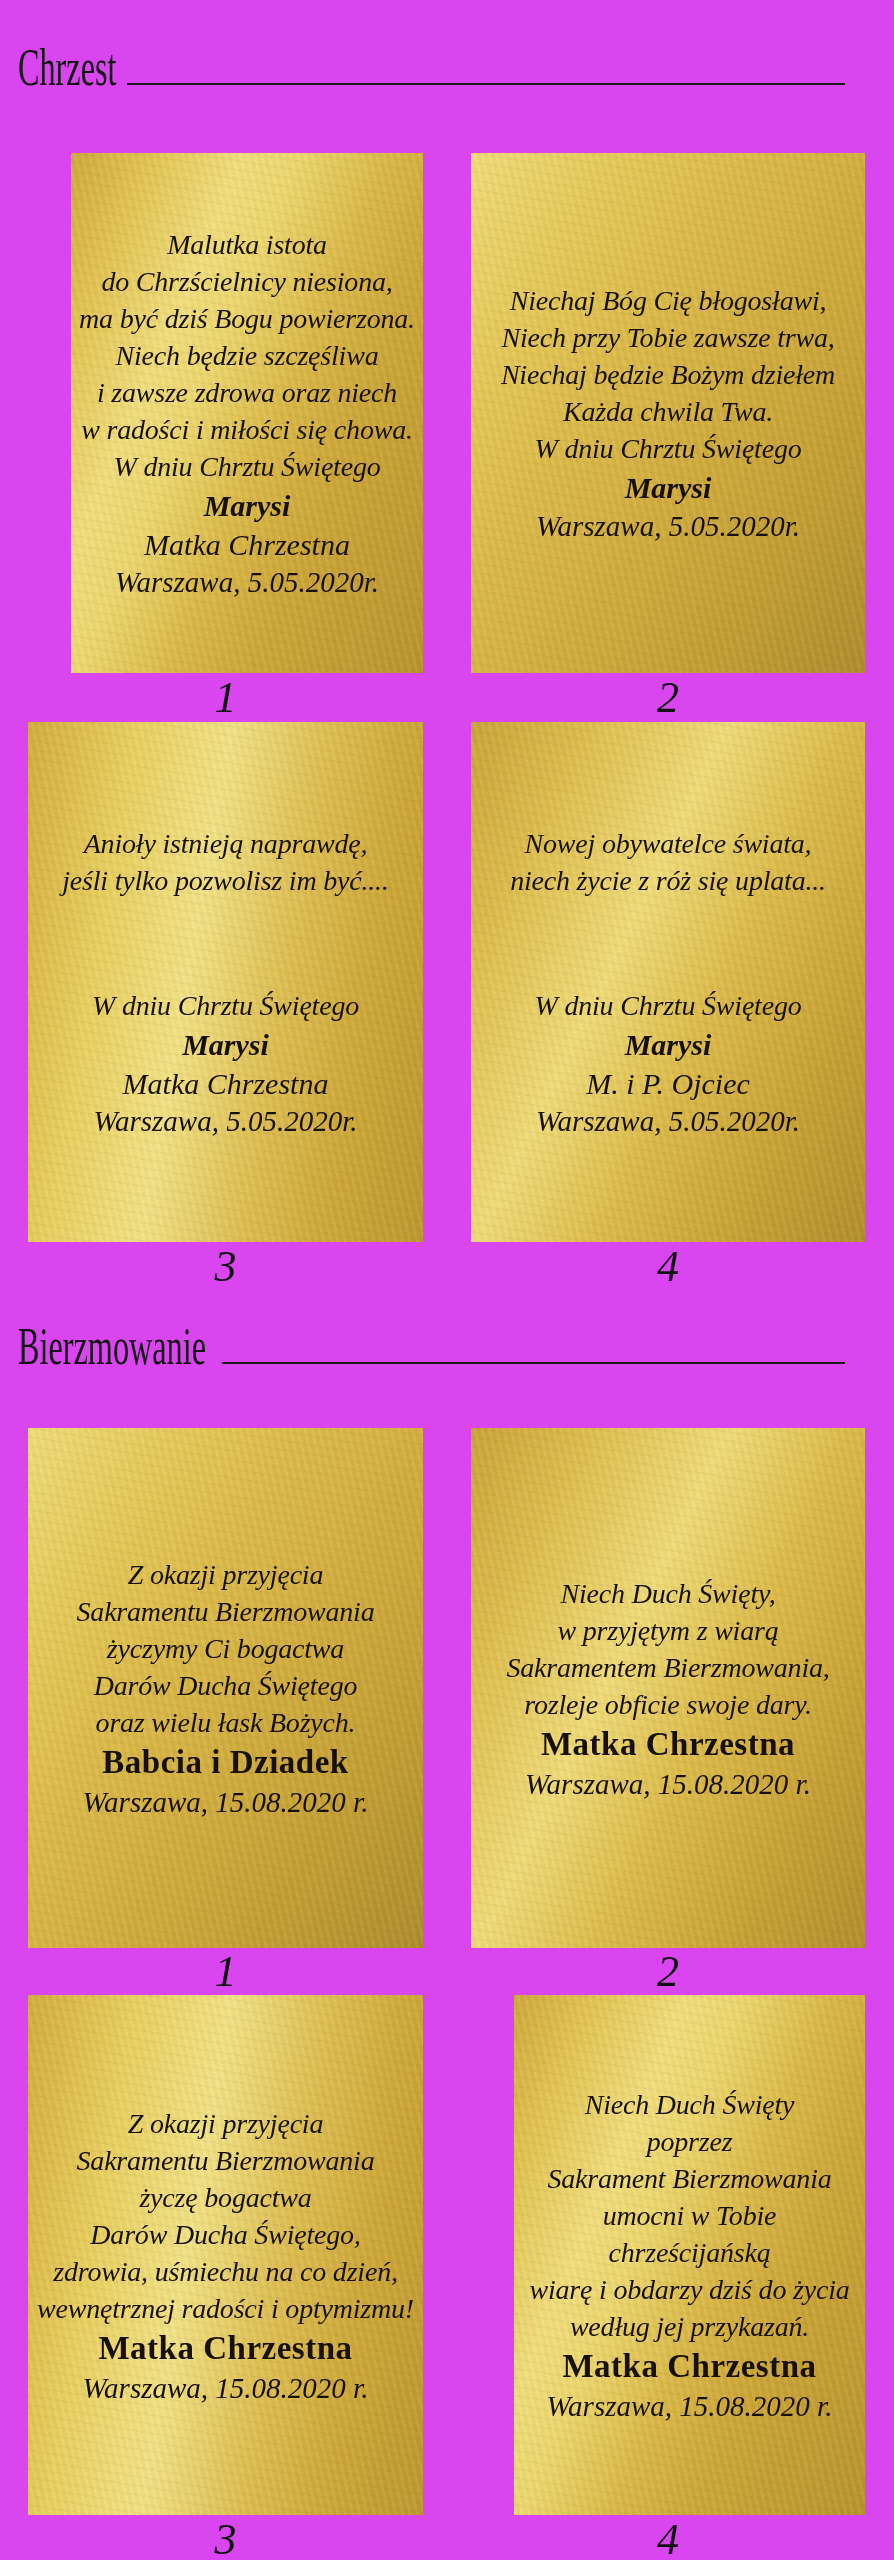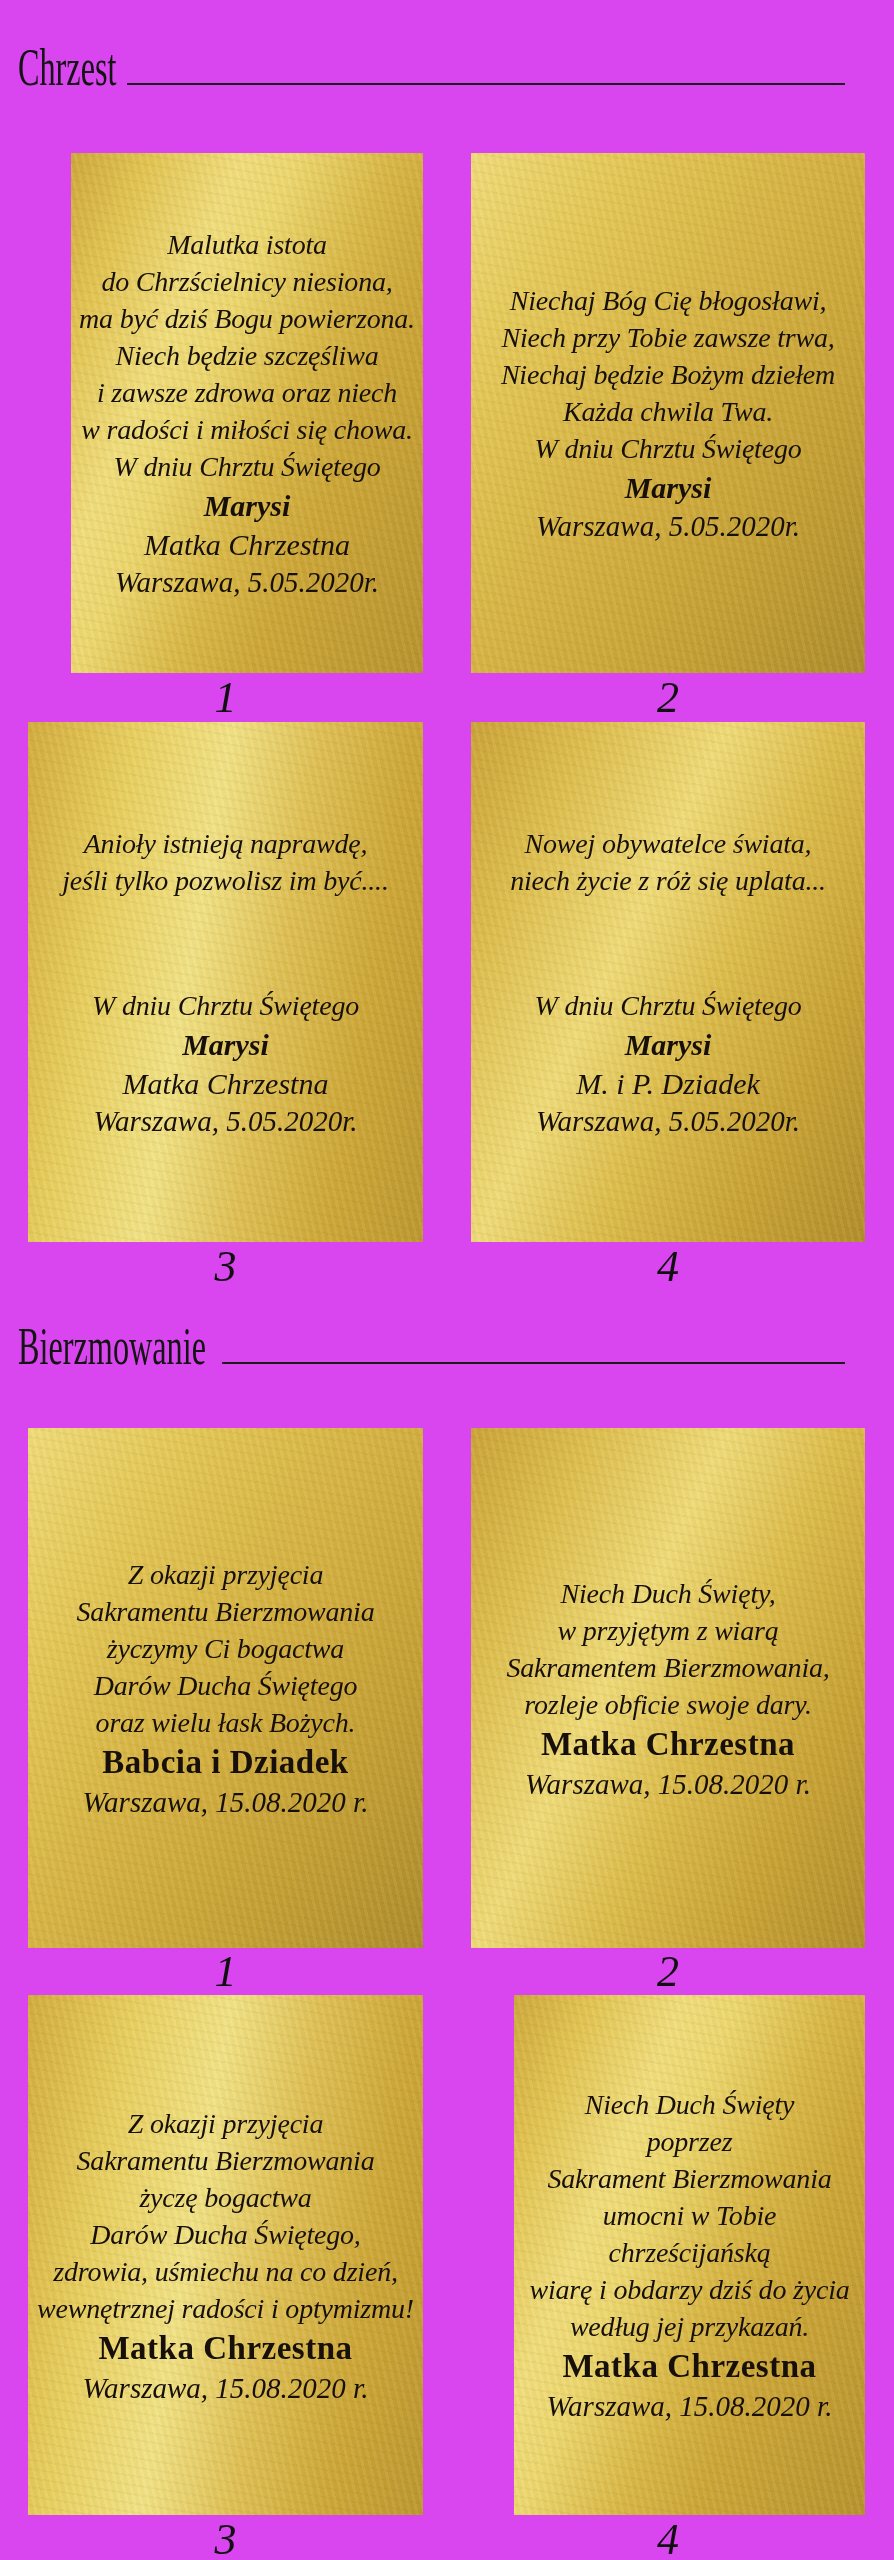--- a/index.html
+++ b/index.html
@@ -143,21 +143,21 @@
       </div>
       <figcaption class="num">3</figcaption>
     </figure>
 
     <figure>
       <div class="plaque g4 spread">
         <p class="verse">Nowej obywatelce świata,
 niech życie z róż się uplata...</p>
         <p class="occ">W dniu Chrztu Świętego</p>
         <p class="pname">Marysi</p>
-        <p class="signer">M. i P. Dziadek</p>
+        <p class="signer">M. i P. Ojciec</p>
         <p class="date">Warszawa, 5.05.2020r.</p>
       </div>
       <figcaption class="num">4</figcaption>
     </figure>
 
   </div>
 
   <div class="sec-head second">
     <div class="title-box w-bierz">
       <h2>Bierzmowanie</h2>

